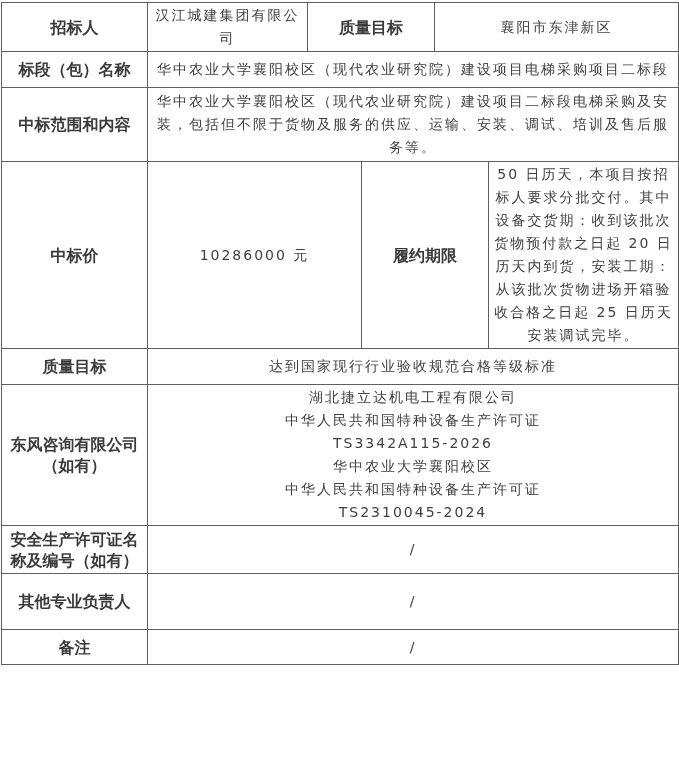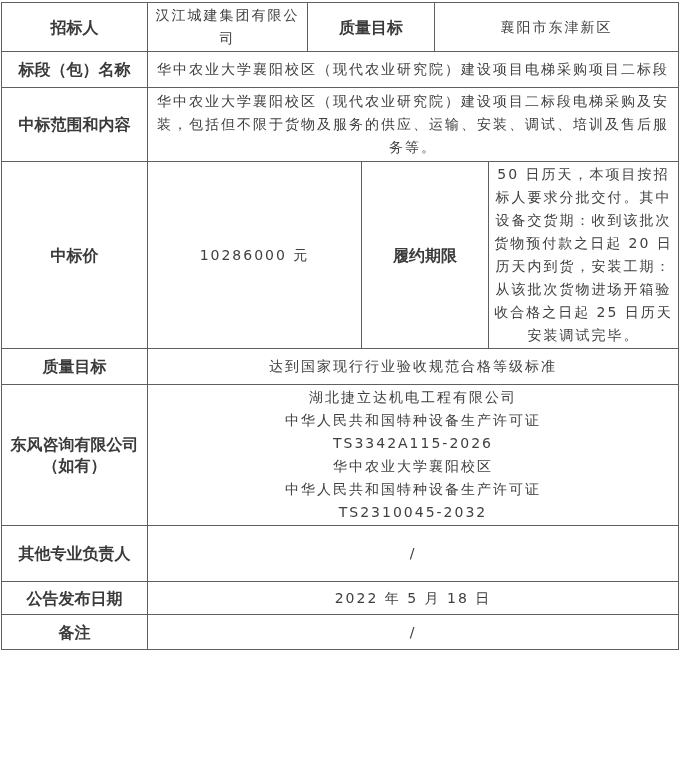--- a/index.html
+++ b/index.html
@@ -85,30 +85,30 @@
         <td class="val" colspan="5">达到国家现行行业验收规范合格等级标准</td>
       </tr>
       <tr style="height:141px">
         <td class="lbl">东风咨询有限公司（如有）</td>
         <td class="val" colspan="5">
           <span class="line">湖北捷立达机电工程有限公司</span>
           <span class="line">中华人民共和国特种设备生产许可证</span>
           <span class="line code">TS3342A115-2026</span>
           <span class="line">华中农业大学襄阳校区</span>
           <span class="line">中华人民共和国特种设备生产许可证</span>
-          <span class="line code">TS2310045-2032</span>
+          <span class="line code">TS2310045-2024</span>
         </td>
+      </tr>
+      <tr style="height:48px">
+        <td class="lbl">安全生产许可证名称及编号（如有）</td>
+        <td class="val" colspan="5">/</td>
       </tr>
       <tr style="height:56px">
         <td class="lbl">其他专业负责人</td>
         <td class="val" colspan="5">/</td>
-      </tr>
-      <tr style="height:33px">
-        <td class="lbl">公告发布日期</td>
-        <td class="val" colspan="5">2022 年 5 月 18 日</td>
       </tr>
       <tr style="height:35px">
         <td class="lbl">备注</td>
         <td class="val" colspan="5">/</td>
       </tr>
     </tbody>
   </table>
 </div>
 
 </body></html>

